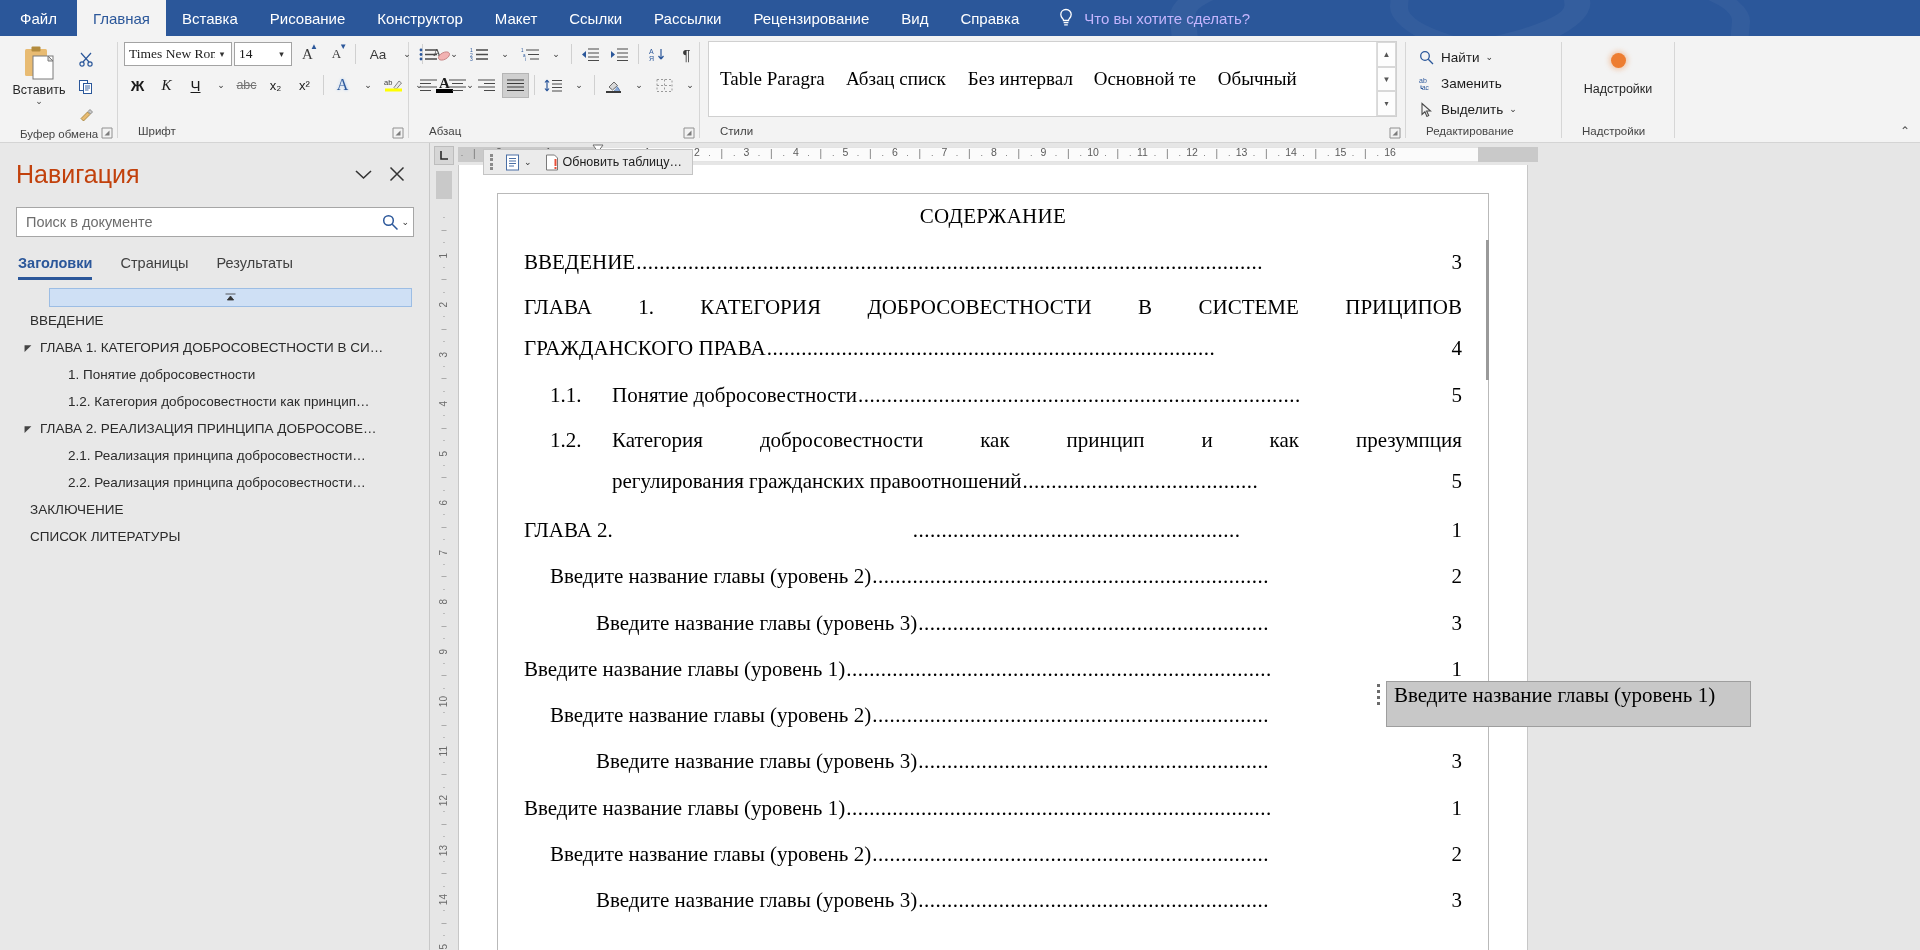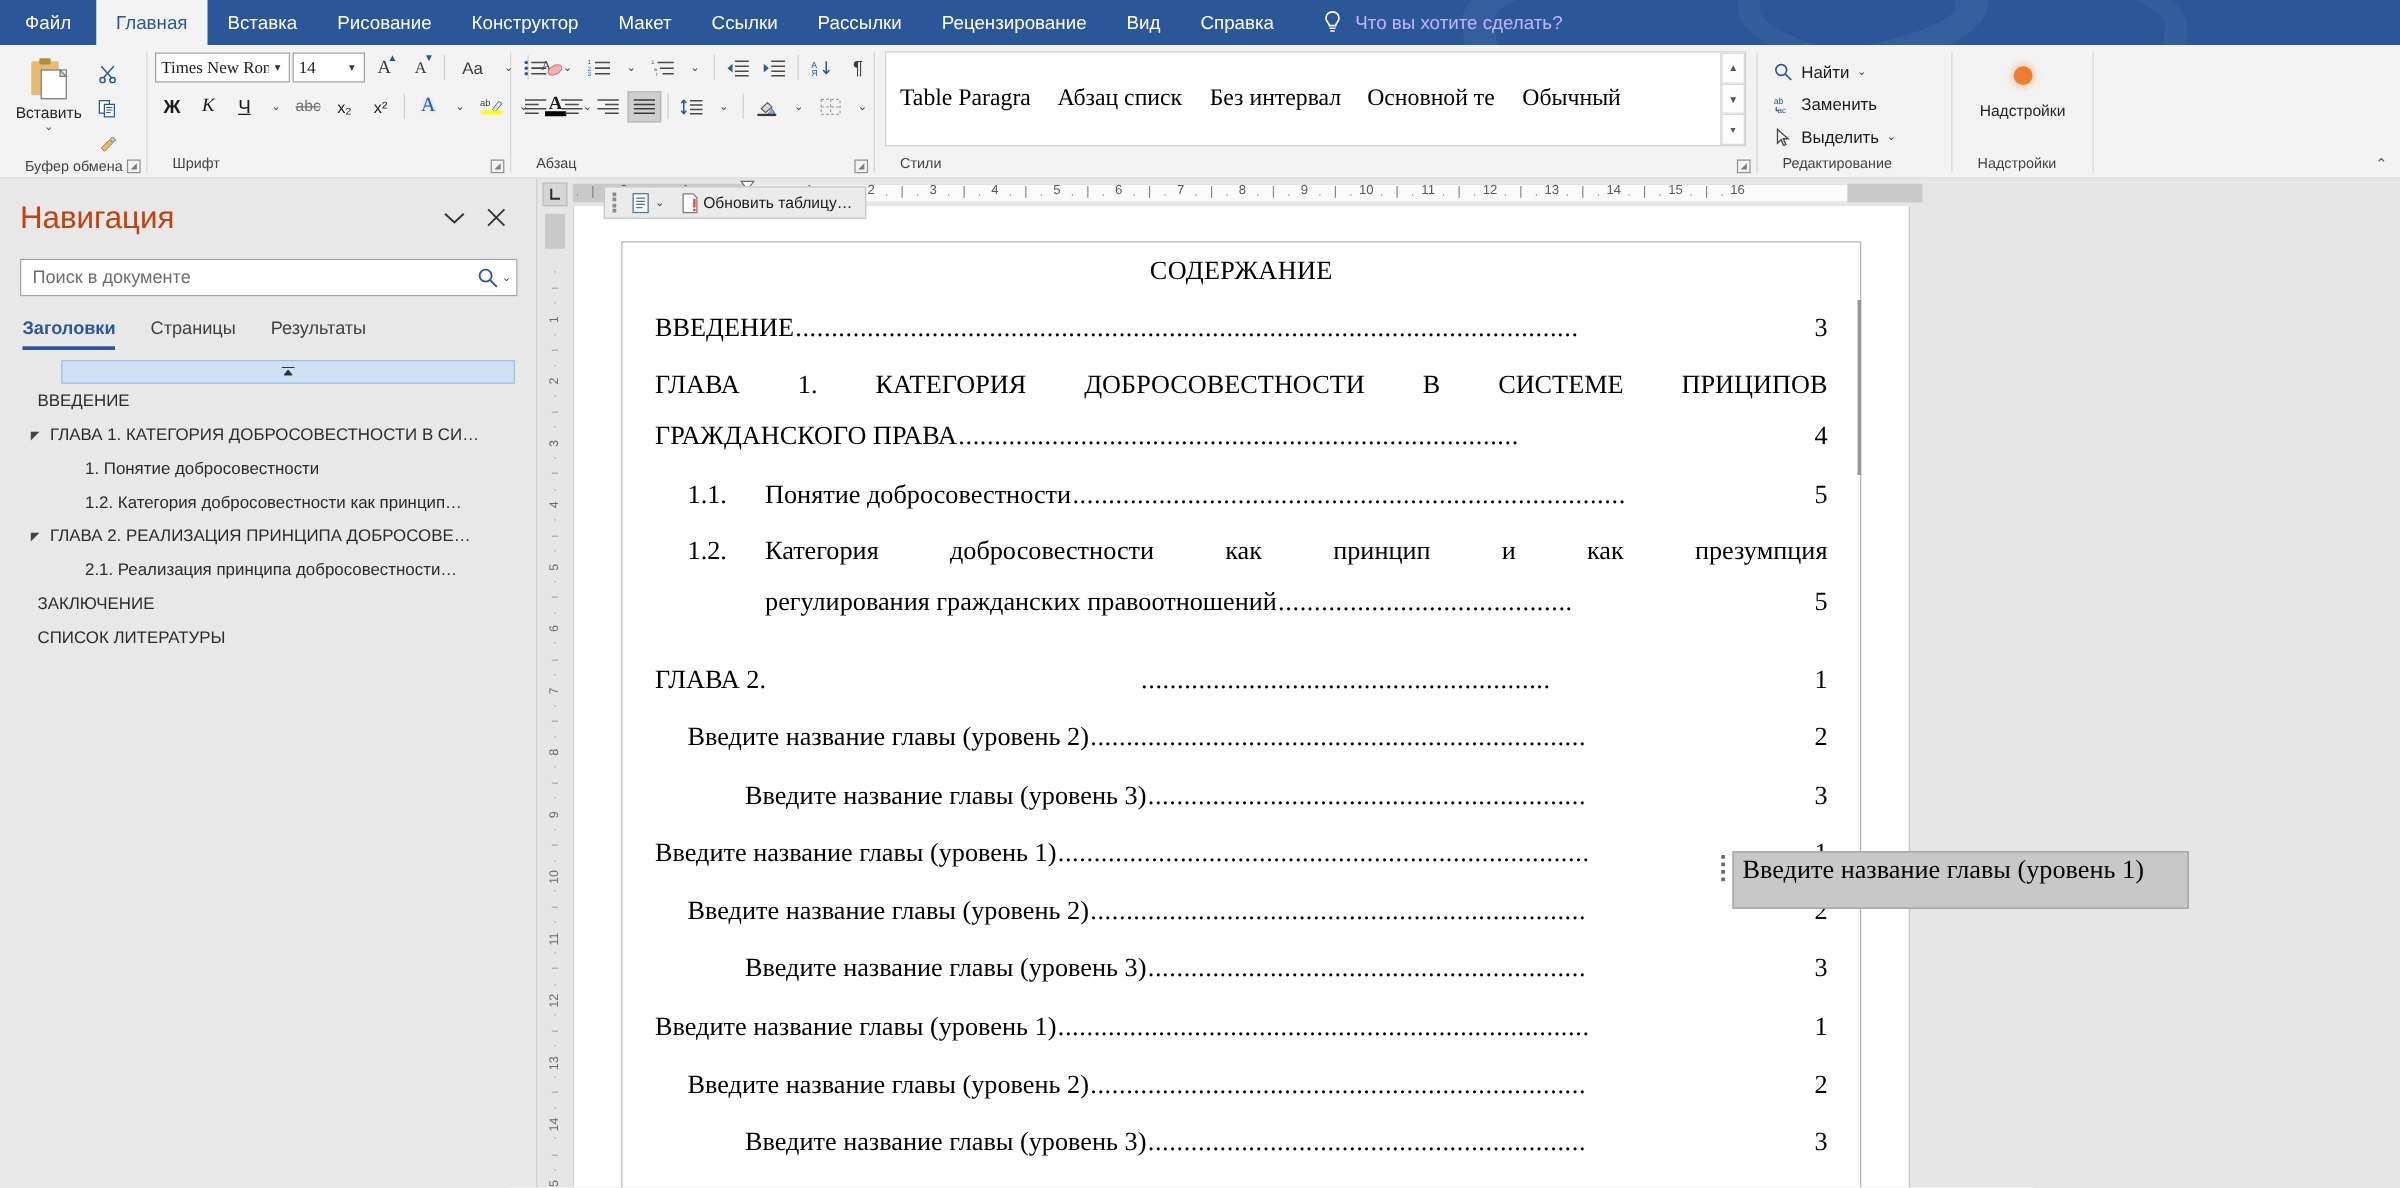--- a/index.html
+++ b/index.html
@@ -659,20 +659,23 @@
           </div>
         <div class="nav-item lvl2">
             <span class="txt">1.2. Категория добросовестности как принцип…</span>
           </div>
         <div class="nav-item" style="padding-left:0">
           <span class="tri">◤</span>
           <span class="txt">ГЛАВА 2. РЕАЛИЗАЦИЯ ПРИНЦИПА ДОБРОСОВЕ…</span>
         </div>
         <div class="nav-item lvl2">
             <span class="txt">2.1. Реализация принципа добросовестности…</span>
+          </div>
+        <div class="nav-item lvl2">
+            <span class="txt">2.2. Реализация принципа добросовестности…</span>
           </div>
         <div class="nav-item lvl1">
             <span class="txt">ЗАКЛЮЧЕНИЕ</span>
           </div>
         <div class="nav-item lvl1">
             <span class="txt">СПИСОК ЛИТЕРАТУРЫ</span>
           </div>
       </div>
       <div class="nav-divider"></div>
     </div>
@@ -904,21 +907,21 @@
                   <div class="body">
                     <div class="just2" style="margin-bottom:15px">
                       <span>Категория</span>
                       <span>добросовестности</span>
                       <span>как</span>
                       <span>принцип</span>
                       <span>и</span>
                       <span>как</span>
                       <span>презумпция</span>
                     </div>
-                    <div class="toc-line" style="margin-bottom:16px">
+                    <div class="toc-line" style="margin-bottom:3px">
                       <span>регулирования гражданских правоотношений</span>
                       <span class="lead">.........................................</span>
                       <span class="pg">5</span>
                     </div>
                   </div>
                 </div>
               </div>
 
               <div class="toc-line">
                 <span>ГЛАВА 2.</span>

